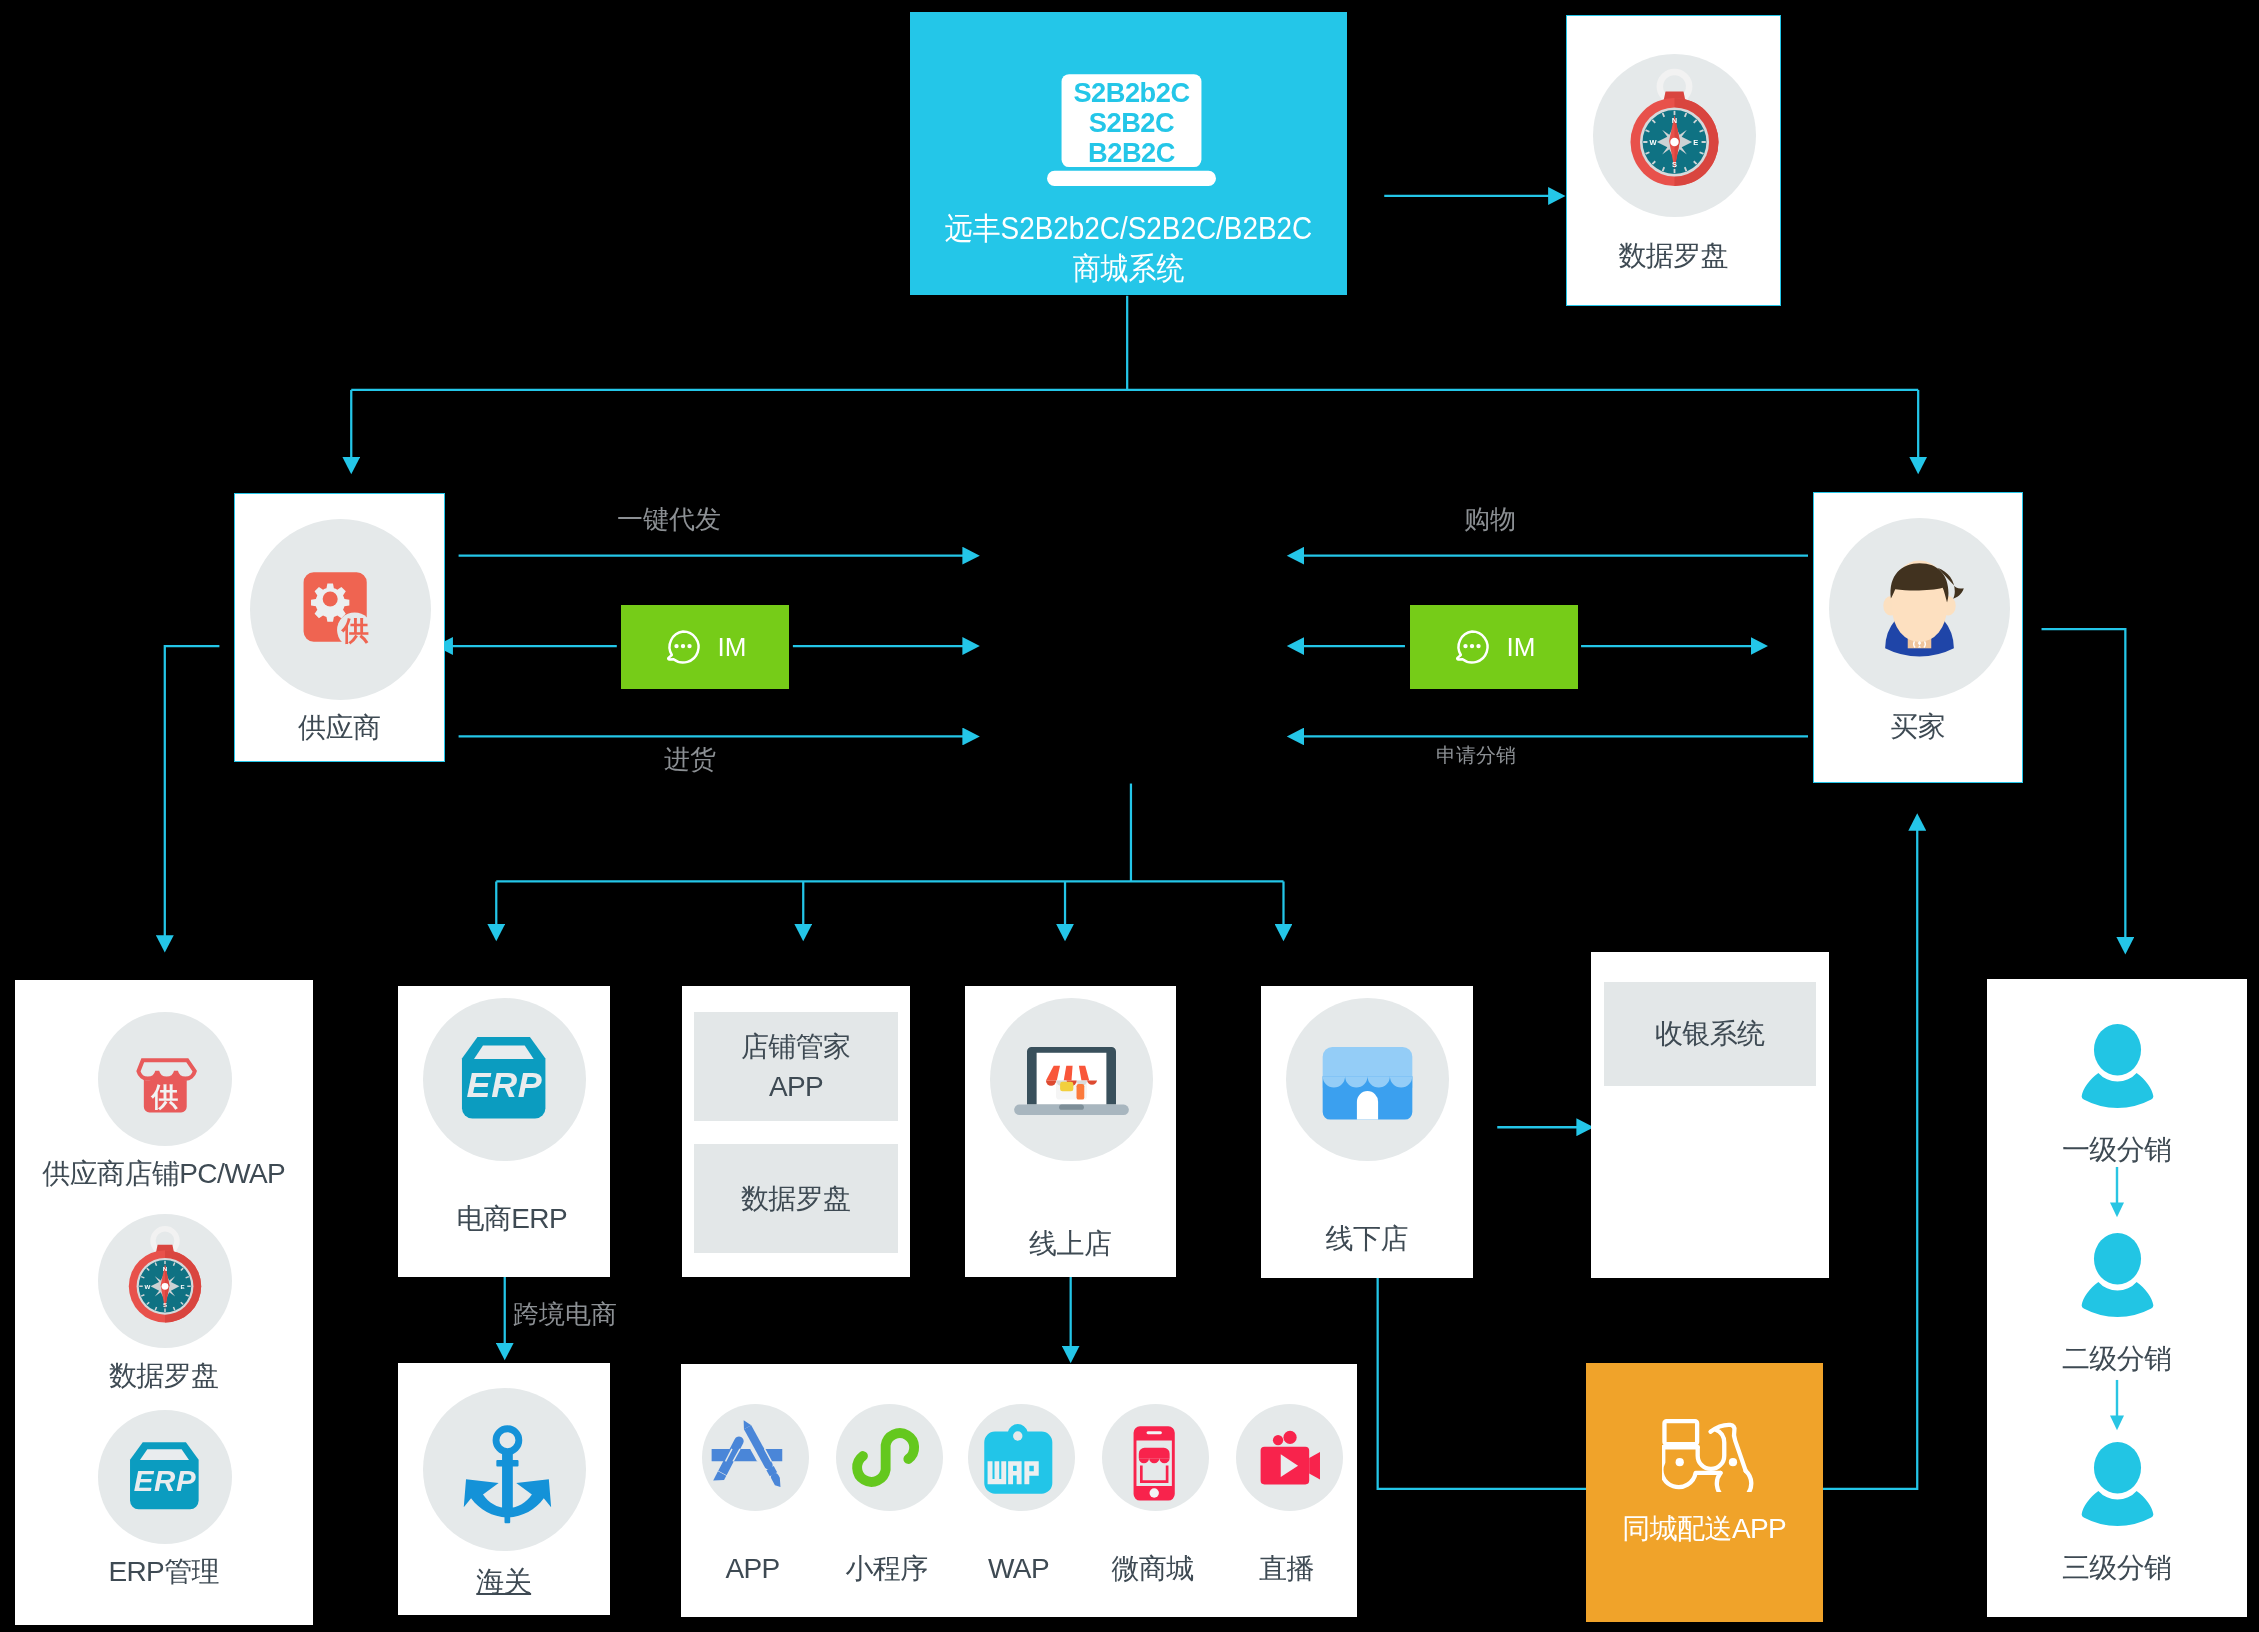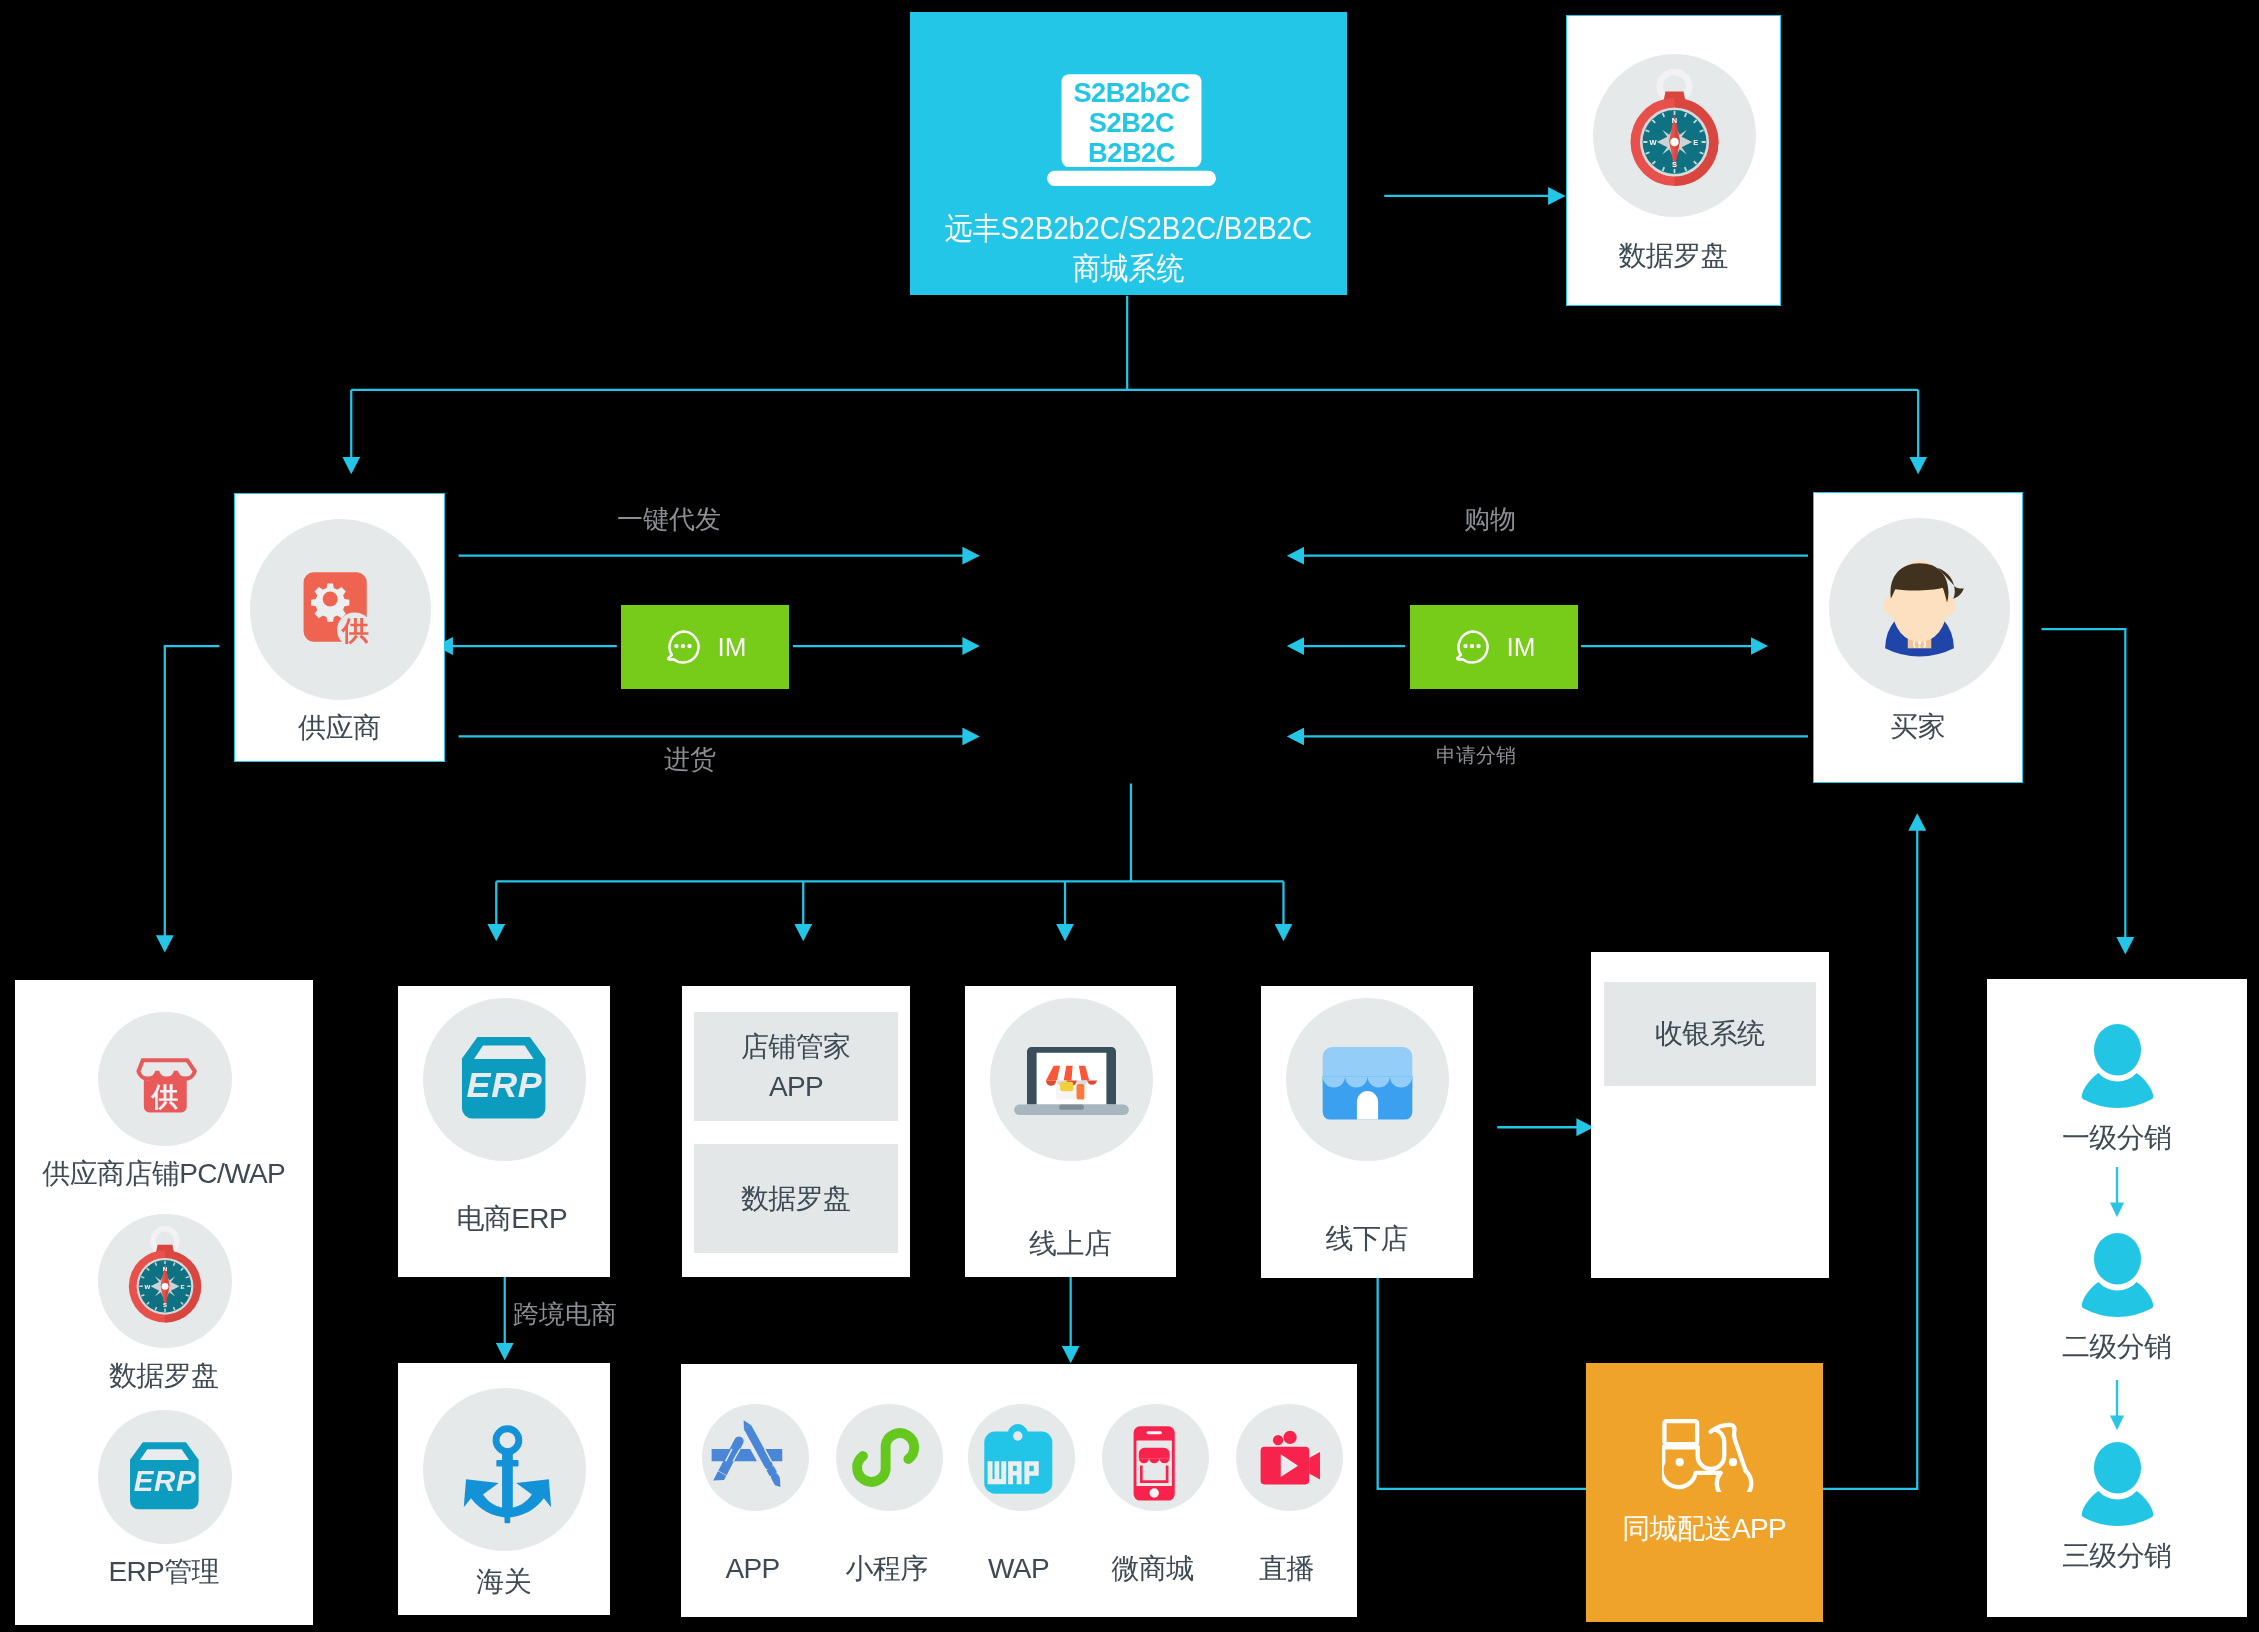--- a/index.html
+++ b/index.html
@@ -80,21 +80,21 @@
   .chcap{position:absolute;left:-25.4px;right:-20px;top:151px;text-align:center;
          color:#3e4a53;font-size:28px;white-space:nowrap;line-height:1;letter-spacing:-0.6px;text-indent:-0.6px;}
 
   
   #distbox{left:1987px;top:979px;width:260px;height:638px;}
   .dl{position:absolute;left:0;width:260px;text-align:center;}
   #distbox .dl:nth-child(1){top:45px;}
   #distbox .dl:nth-child(2){top:254px;}
   #distbox .dl:nth-child(3){top:463px;}
   .dl svg{display:block;margin:0 auto;}
-  .dlcap{color:#3e4a53;font-size:28px;white-space:nowrap;margin-top:15px;line-height:1;letter-spacing:-0.6px;text-indent:-0.6px;}
+  .dlcap{color:#3e4a53;font-size:28px;white-space:nowrap;margin-top:27px;line-height:1;letter-spacing:-0.6px;text-indent:-0.6px;}
   .dlarrow{position:absolute;left:116px;}
 </style>
 </head>
 <body>
 
 <div id="stage">
 
   <svg id="links" width="2260" height="1633" viewBox="0 0 2400 1734" style="position:absolute;left:0;top:0;">
     <defs>
       <marker id="ah" markerWidth="19" markerHeight="19" refX="1" refY="9.5" orient="auto" markerUnits="userSpaceOnUse">
@@ -275,21 +275,21 @@
           <rect x="45" y="44.2" width="13.6" height="3.9" rx="0.6"></rect>
           <path d="M26.4 56.0 l20.0 2.3 -9.6 7.0 c3.6 5.2 8.5 8.0 14.9 8.6 v5.6
                    c-9.2 -0.6 -16.9 -4.7 -22.2 -11.9 l-4.5 5.6 z"></path>
           <path d="M77.2 56.0 l-20.0 2.3 9.6 7.0 c-3.6 5.2 -8.5 8.0 -14.9 8.6 v5.6
                    c9.2 -0.6 16.9 -4.7 22.2 -11.9 l4.5 5.6 z"></path>
           <path d="M48.0 73.5 h7.6 v3.4 a34 34 0 0 1 -7.6 0 z"></path>
           <rect x="50" y="74" width="3.5" height="9" rx="0.6"></rect>
         </g>
       </svg>
     </div>
-    <div class="cap" style="top:205px;">海关</div>
+    <div class="cap" style="top:205px;text-decoration:underline;">海关</div>
   </div>
 
   <div class="box" id="shopmgrbox">
     <div class="gcell" style="top:26px;height:109px;">
       <span>店铺管家
 APP</span>
     </div>
     <div class="gcell" style="top:158px;height:109px;">
       <span>数据罗盘</span>
     </div>

